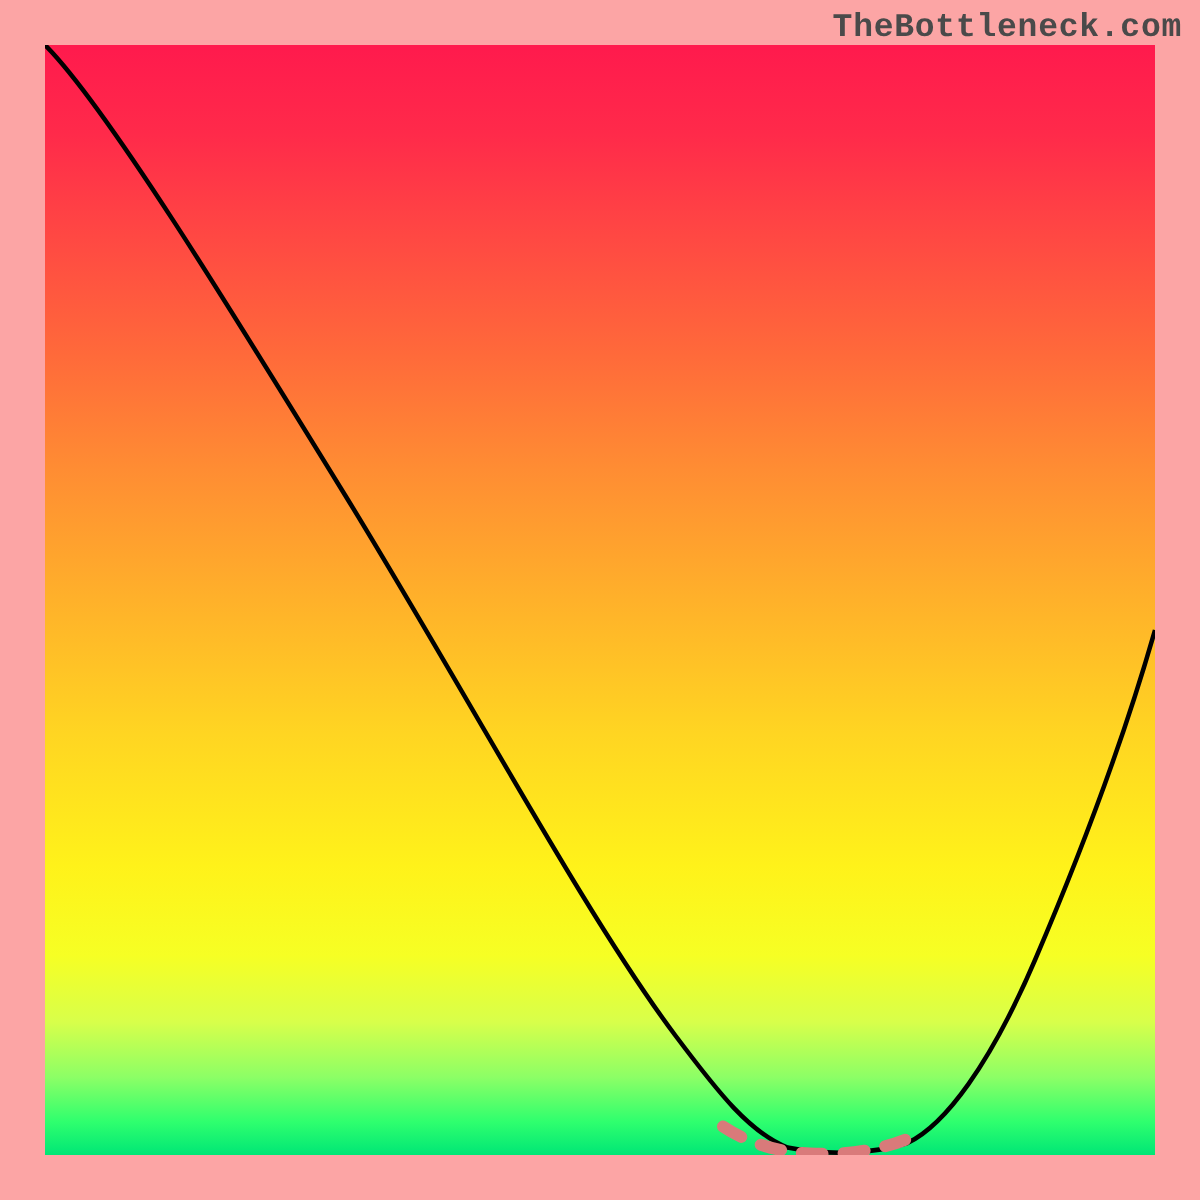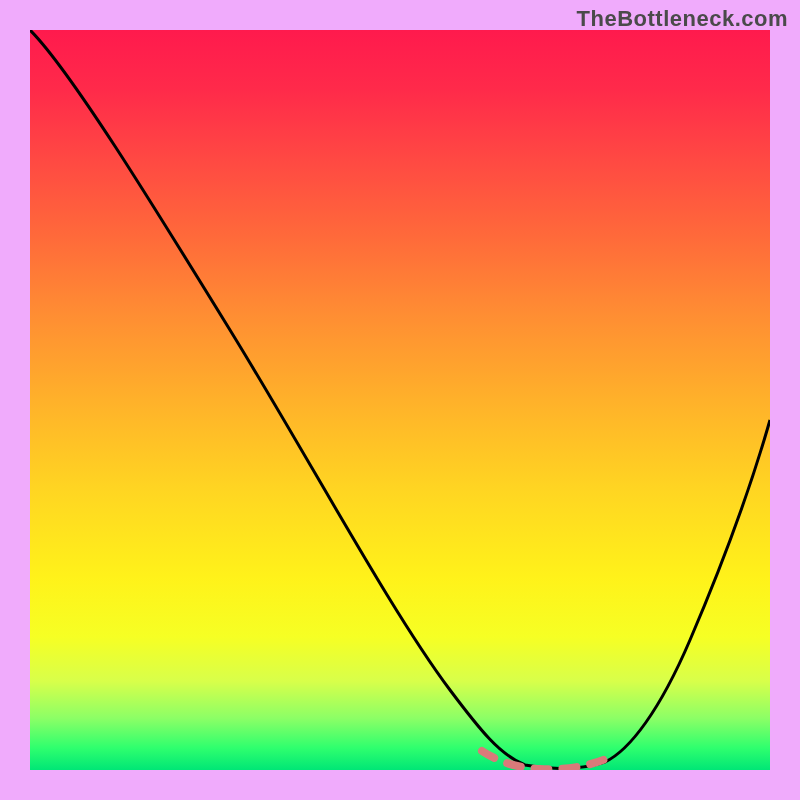--- a/index.html
+++ b/index.html
@@ -8,21 +8,22 @@
     width: 800px;
     height: 800px;
     background: #000;
     overflow: hidden;
     font-family: Arial, Helvetica, sans-serif;
   }
   .frame {
     position: relative;
     width: 800px;
     height: 800px;
-    background: #f0abfc;
+    background: #fca5a5;
+    font-family: Liberation Mono, monospace;
   }
   .watermark {
     position: absolute;
     top: 6px;
     right: 12px;
     color: #4a4a4a;
     font-size: 22px;
     font-weight: bold;
     letter-spacing: 0.5px;
     z-index: 10;

